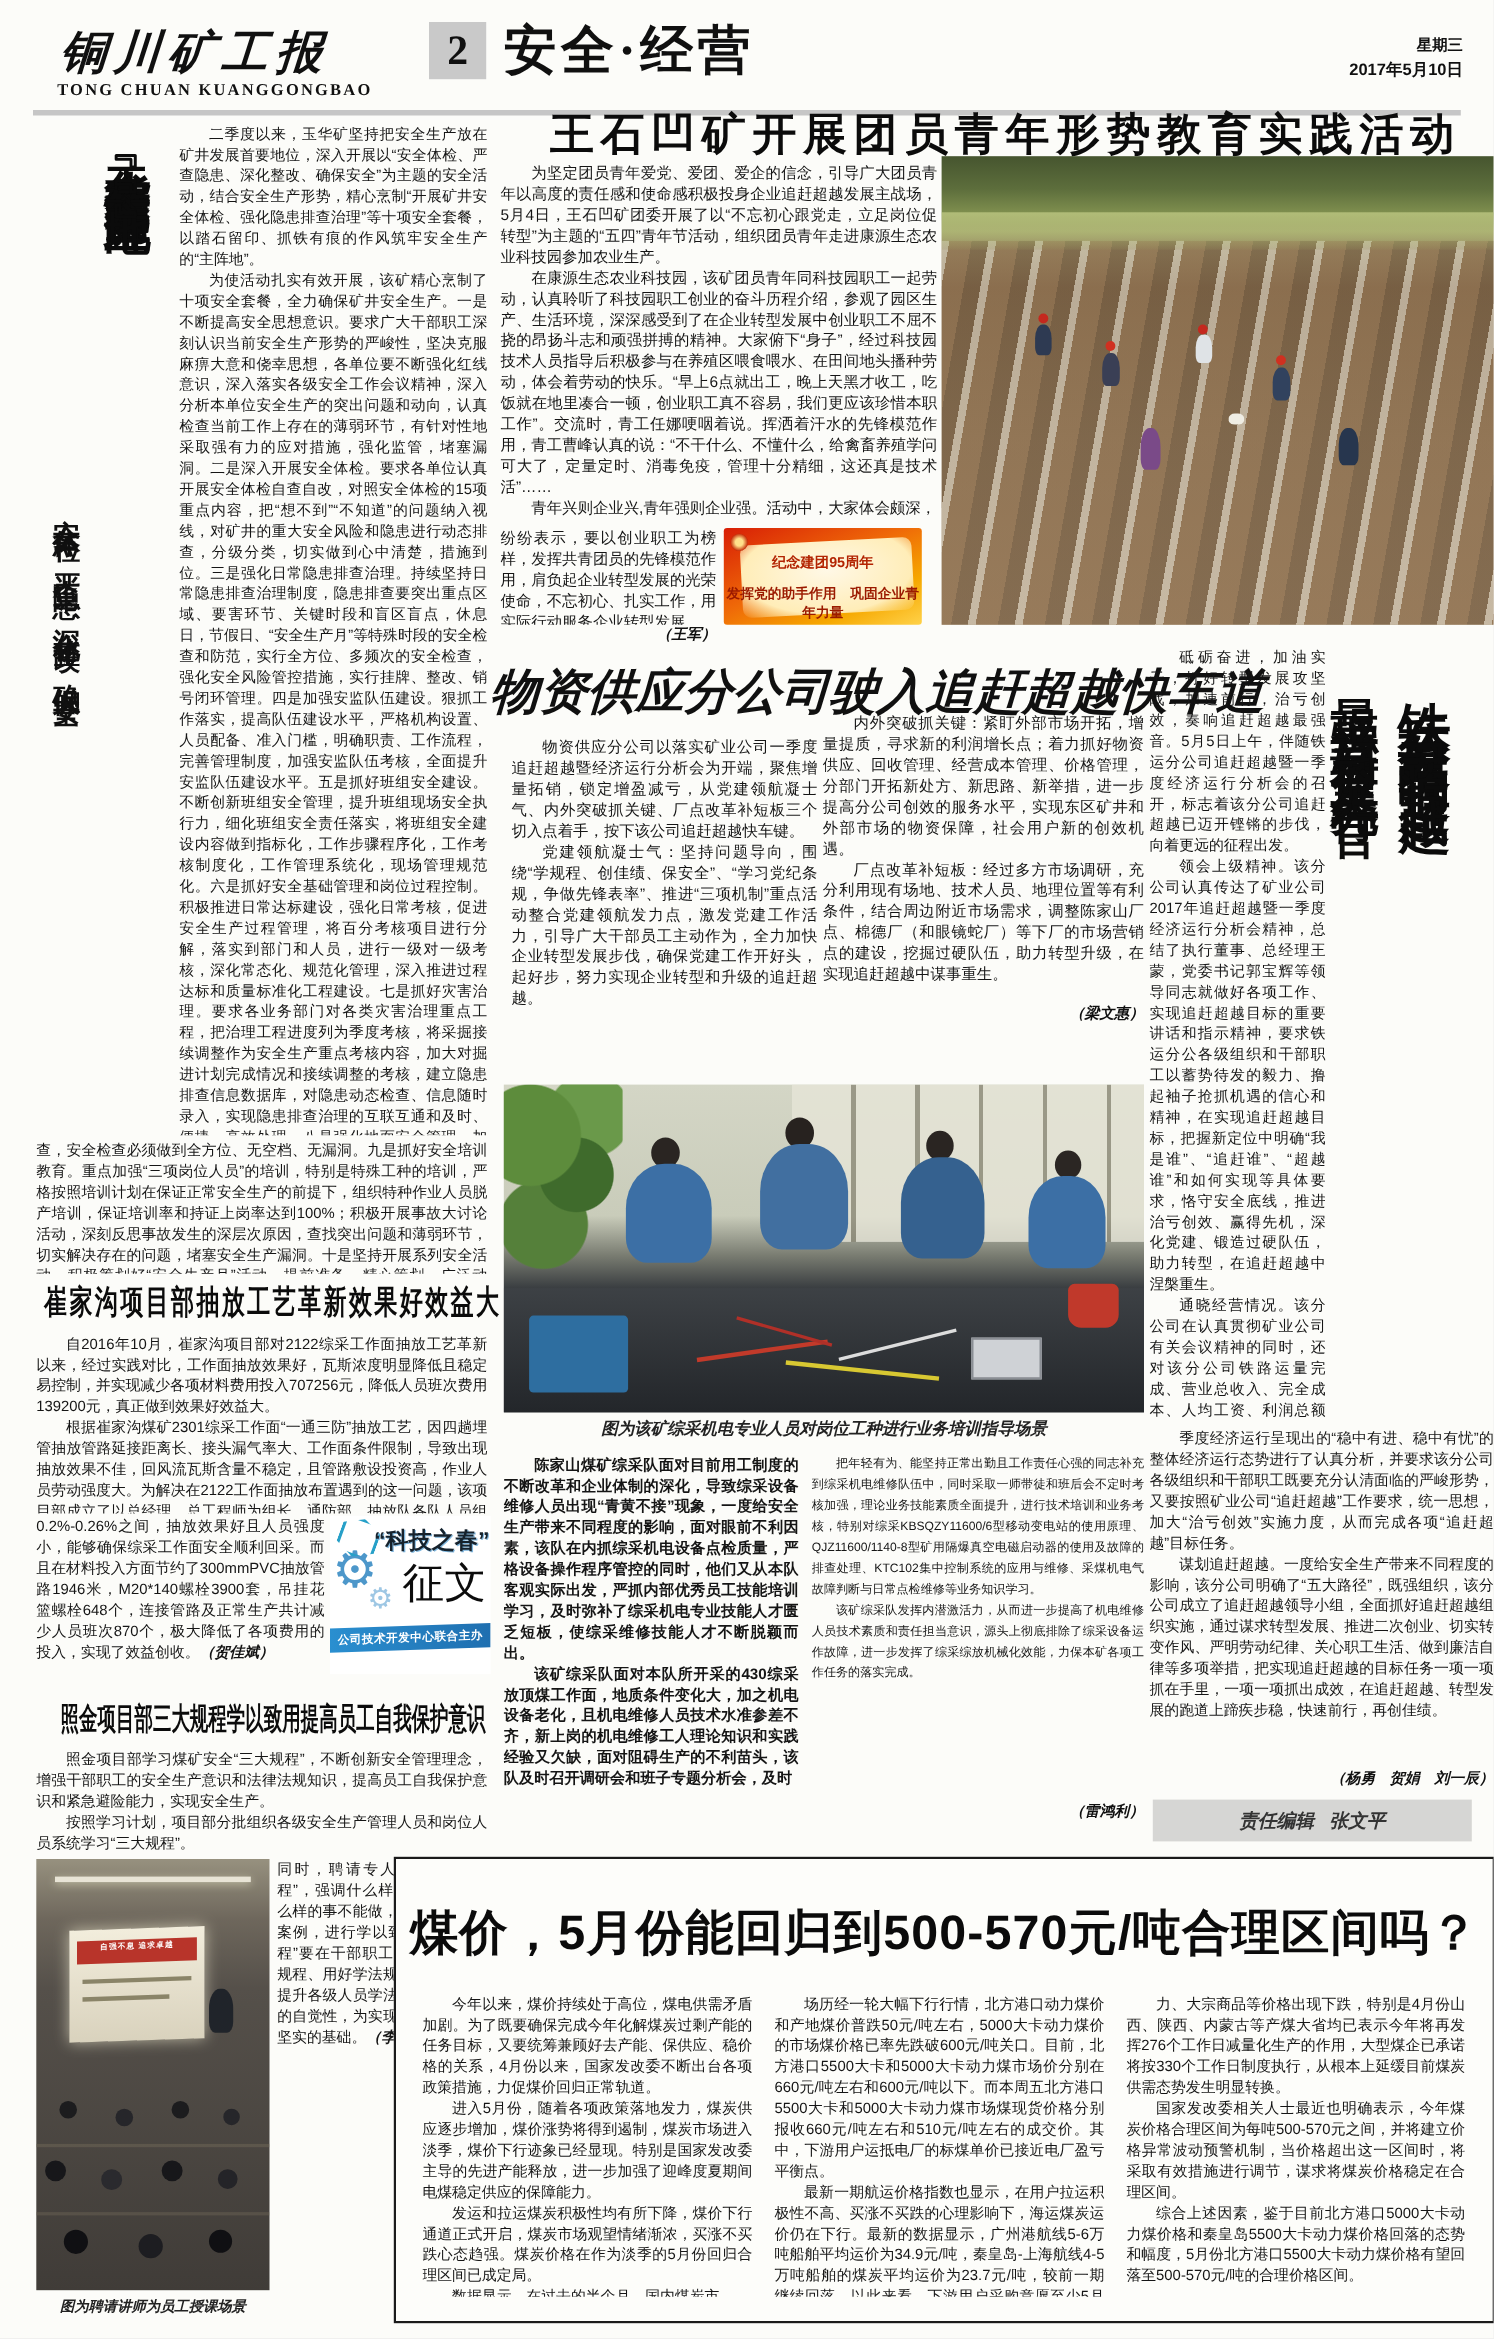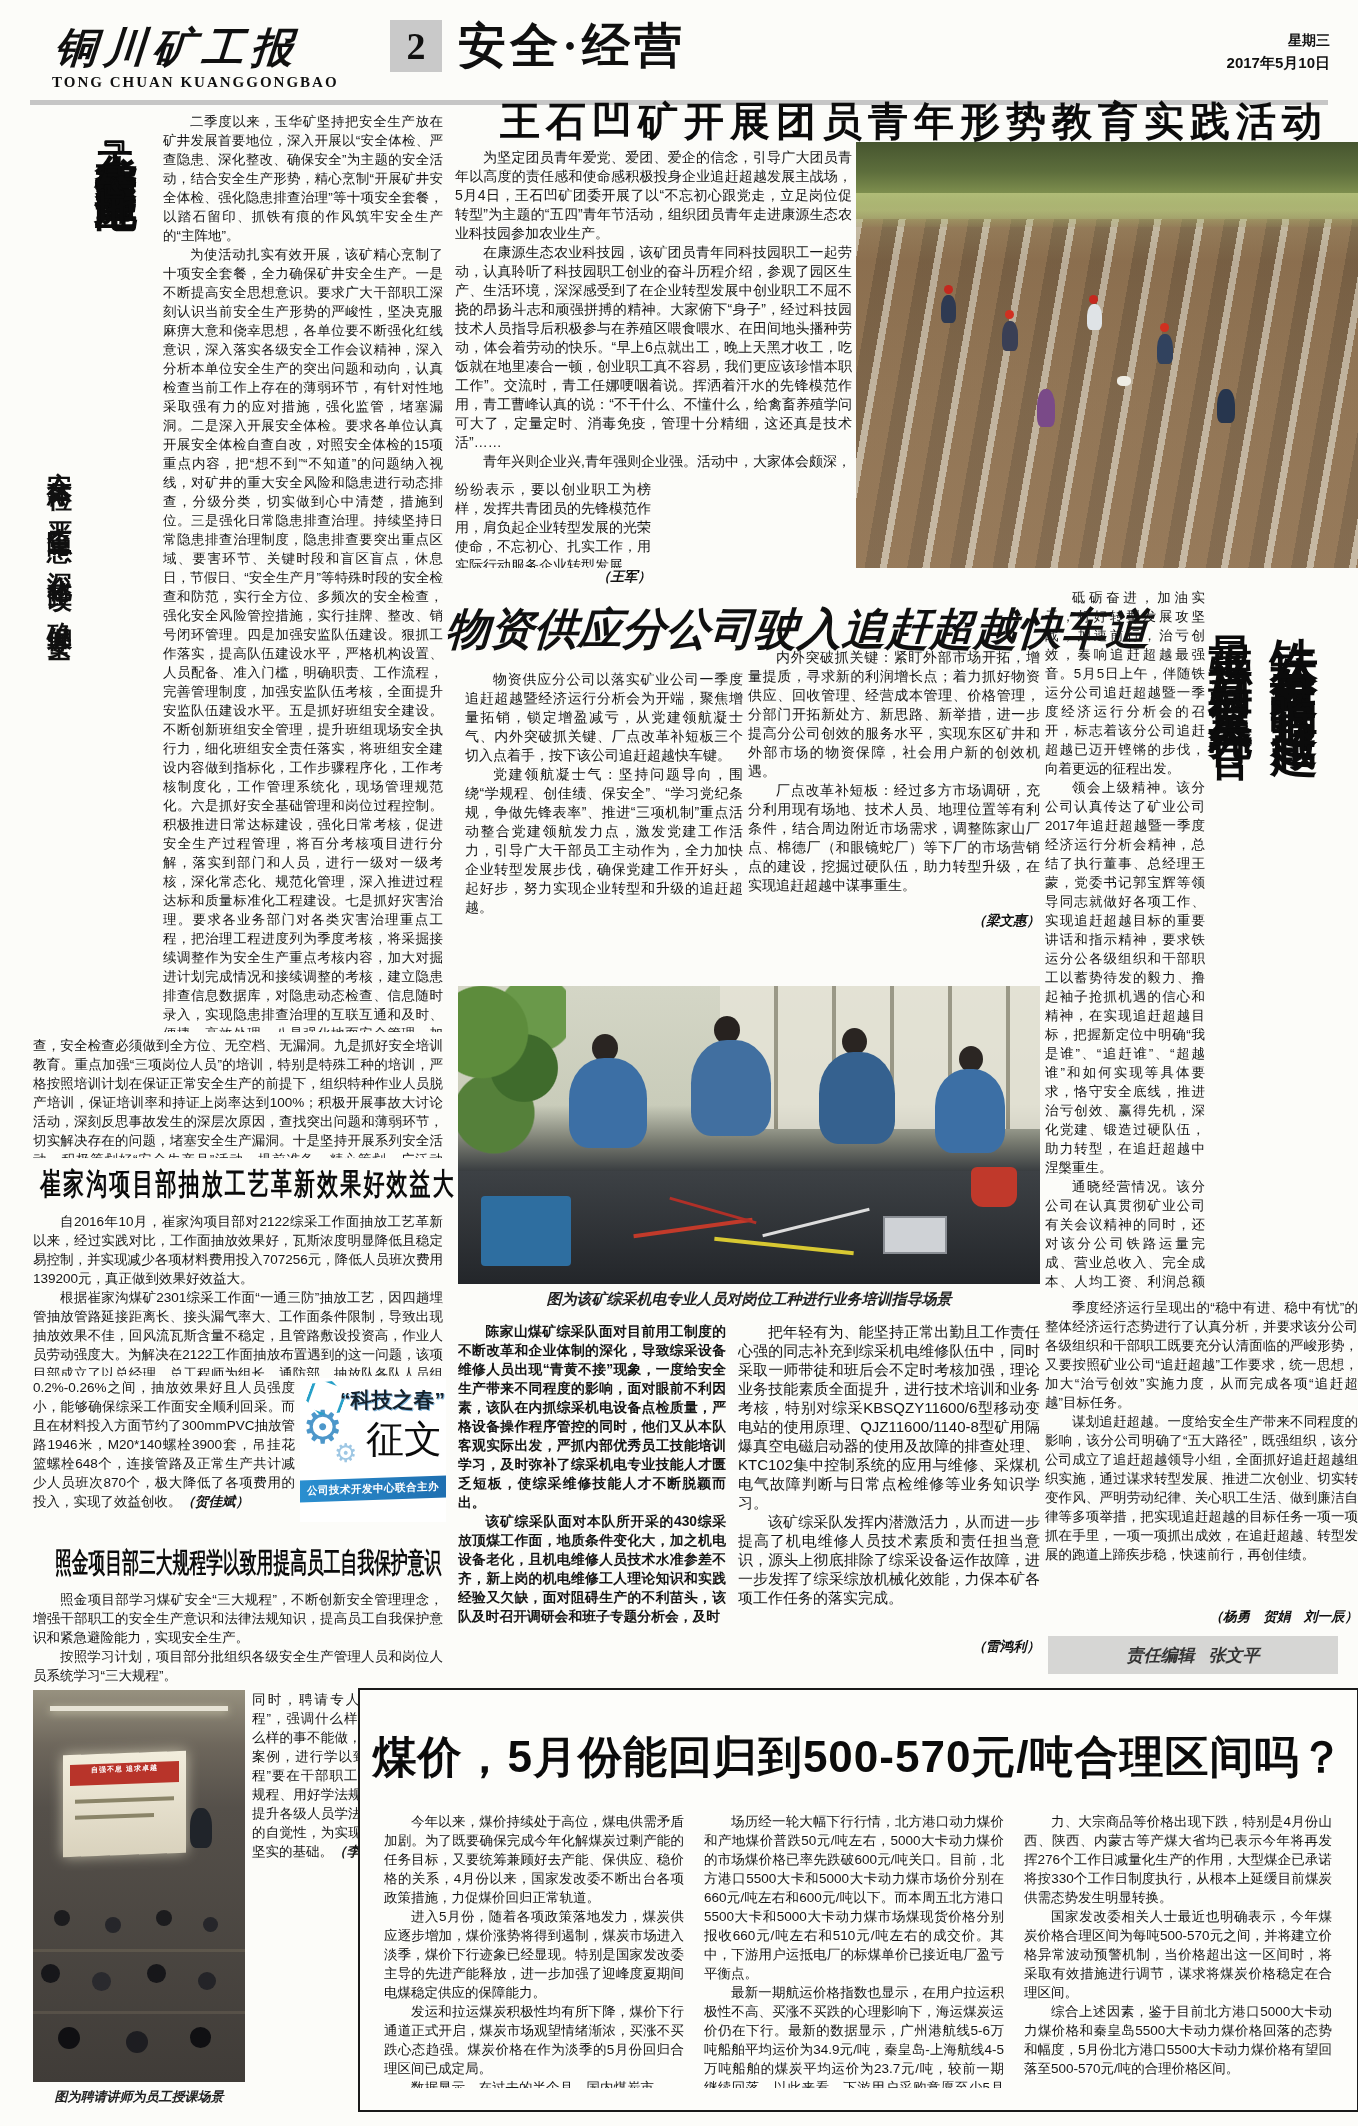--- a/index.html
+++ b/index.html
@@ -59,20 +59,26 @@
 
   <div class="abs bodytext" style="left:455px;top:148px;width:397px;height:330px;font-size:14px;">
       <p>为坚定团员青年爱党、爱团、爱企的信念，引导广大团员青年以高度的责任感和使命感积极投身企业追赶超越发展主战场，5月4日，王石凹矿团委开展了以“不忘初心跟党走，立足岗位促转型”为主题的“五四”青年节活动，组织团员青年走进康源生态农业科技园参加农业生产。</p>
       <p>在康源生态农业科技园，该矿团员青年同科技园职工一起劳动，认真聆听了科技园职工创业的奋斗历程介绍，参观了园区生产、生活环境，深深感受到了在企业转型发展中创业职工不屈不挠的昂扬斗志和顽强拼搏的精神。大家俯下“身子”，经过科技园技术人员指导后积极参与在养殖区喂食喂水、在田间地头播种劳动，体会着劳动的快乐。“早上6点就出工，晚上天黑才收工，吃饭就在地里凑合一顿，创业职工真不容易，我们更应该珍惜本职工作”。交流时，青工任娜哽咽着说。挥洒着汗水的先锋模范作用，青工曹峰认真的说：“不干什么、不懂什么，给禽畜养殖学问可大了，定量定时、消毒免疫，管理十分精细，这还真是技术活”……</p>
       <p>青年兴则企业兴,青年强则企业强。活动中，大家体会颇深，</p>
     </div>
 
   <div class="abs bodytext" style="left:455px;top:480px;width:196px;height:88px;font-size:14px;">纷纷表示，要以创业职工为榜样，发挥共青团员的先锋模范作用，肩负起企业转型发展的光荣使命，不忘初心、扎实工作，用实际行动服务企业转型发展。</div>
   <div class="abs bylblock" style="left:455px;top:568px;width:196px;">（王军）</div>
 
+  <div class="abs" style="left:658px;top:480px;width:180px;height:88px;background:linear-gradient(155deg,#d81e06 0%,#ef6a08 45%,#f6a800 75%,#ffd24a 100%);border-radius:3px;overflow:hidden;">
+    <div style="position:absolute;left:16px;top:12px;right:8px;bottom:10px;background:radial-gradient(ellipse at 50% 40%,#fff8e6 0%,#ffedb8 70%,rgba(255,237,184,0) 100%);transform:rotate(-3deg);border-radius:8px;"></div>
+    <div class="abs" style="left:6px;top:5px;width:16px;height:16px;background:radial-gradient(circle,#ffe08a 30%,#c42b07 70%);border-radius:50%;"></div>
+    <div class="abs" style="left:0;top:22px;width:100%;text-align:center;font-size:13px;font-weight:900;color:#b32402;">纪念建团95周年</div>
+    <div class="abs" style="left:0;top:52px;width:100%;text-align:center;font-size:12.5px;font-weight:900;color:#9b1a00;">发挥党的助手作用　巩固企业青年力量</div>
+  </div>
 
   <div class="abs photo" style="left:856px;top:142px;width:502px;height:426px;background:linear-gradient(180deg,#46552f 0%,#5d6e3c 7%,#7e8e4e 12%,#a3ab6d 16%,#9a8a66 20%,#8a7354 28%,#978162 60%,#a18a6b 100%);">
     <div style="position:absolute;left:0;top:18%;width:100%;height:82%;background:repeating-linear-gradient(100deg,rgba(250,248,240,0.50) 0 7px,rgba(140,105,72,0.55) 7px 27px,rgba(88,62,40,0.45) 27px 42px);opacity:.85;"></div>
     <div style="position:absolute;left:0;top:12%;width:100%;height:8%;background:linear-gradient(180deg,rgba(190,200,130,.8),rgba(150,140,90,.2));"></div>
 
     <div class="fig" style="left:17%;top:36%;width:15px;height:28px;background:#2e3a52;"></div>
     <div class="head" style="left:17.6%;top:33.5%;width:9px;height:9px;background:#c4281e;"></div>
     <div class="fig" style="left:29%;top:42%;width:16px;height:30px;background:#3a3f55;"></div>
     <div class="head" style="left:29.6%;top:39.5%;width:9px;height:9px;background:#d03020;"></div>
     <div class="fig" style="left:46%;top:38%;width:15px;height:26px;background:#dfe3e6;"></div>
@@ -139,21 +145,21 @@
     <div style="position:absolute;right:16%;bottom:10%;width:60px;height:34px;background:#cfd2d6;border:2px solid #8a8e94;"></div>
     <div style="position:absolute;left:4%;bottom:6%;width:90px;height:70px;background:#2e6ea0;border-radius:4px;"></div>
   </div>
 
   <div class="abs kai" style="left:458px;top:1290px;width:582px;text-align:center;font-size:15px;color:#222;">图为该矿综采机电专业人员对岗位工种进行业务培训指导场景</div>
 
   <div class="abs bodytext" style="left:458px;top:1322px;width:268px;height:336px;font-size:13.8px;font-weight:bold;">
       <p>陈家山煤矿综采队面对目前用工制度的不断改革和企业体制的深化，导致综采设备维修人员出现“青黄不接”现象，一度给安全生产带来不同程度的影响，面对眼前不利因素，该队在内抓综采机电设备点检质量，严格设备操作程序管控的同时，他们又从本队客观实际出发，严抓内部优秀员工技能培训学习，及时弥补了综采机电专业技能人才匮乏短板，使综采维修技能人才不断脱颖而出。</p>
       <p>该矿综采队面对本队所开采的430综采放顶煤工作面，地质条件变化大，加之机电设备老化，且机电维修人员技术水准参差不齐，新上岗的机电维修工人理论知识和实践经验又欠缺，面对阻碍生产的不利苗头，该队及时召开调研会和班子专题分析会，及时</p>
     </div>
-  <div class="abs bodytext" style="left:738px;top:1322px;width:302px;height:312px;font-size:15px;">
+  <div class="abs bodytext" style="left:738px;top:1322px;width:302px;height:312px;font-size:11px;">
       <p>把年轻有为、能坚持正常出勤且工作责任心强的同志补充到综采机电维修队伍中，同时采取一师带徒和班后会不定时考核加强，理论业务技能素质全面提升，进行技术培训和业务考核，特别对综采KBSQZY11600/6型移动变电站的使用原理、QJZ11600/1140-8型矿用隔爆真空电磁启动器的使用及故障的排查处理、KTC102集中控制系统的应用与维修、采煤机电气故障判断与日常点检维修等业务知识学习。</p>
       <p>该矿综采队发挥内潜激活力，从而进一步提高了机电维修人员技术素质和责任担当意识，源头上彻底排除了综采设备运作故障，进一步发挥了综采综放机械化效能，力保本矿各项工作任务的落实完成。</p>
     </div>
   <div class="abs bylblock" style="left:738px;top:1638px;width:302px;">（雷鸿利）</div>
 
   <div class="abs hl" style="left:40px;top:1164px;width:405px;">
     <span class="condense" style="font-size:30px;font-weight:900;letter-spacing:3px;transform:scaleX(0.70);">崔家沟项目部抽放工艺革新效果好效益大</span>
   </div>
   <div class="abs bodytext" style="left:33px;top:1212px;width:410px;height:164px;">
       <p>自2016年10月，崔家沟项目部对2122综采工作面抽放工艺革新以来，经过实践对比，工作面抽放效果好，瓦斯浓度明显降低且稳定易控制，并实现减少各项材料费用投入707256元，降低人员班次费用139200元，真正做到效果好效益大。</p>

